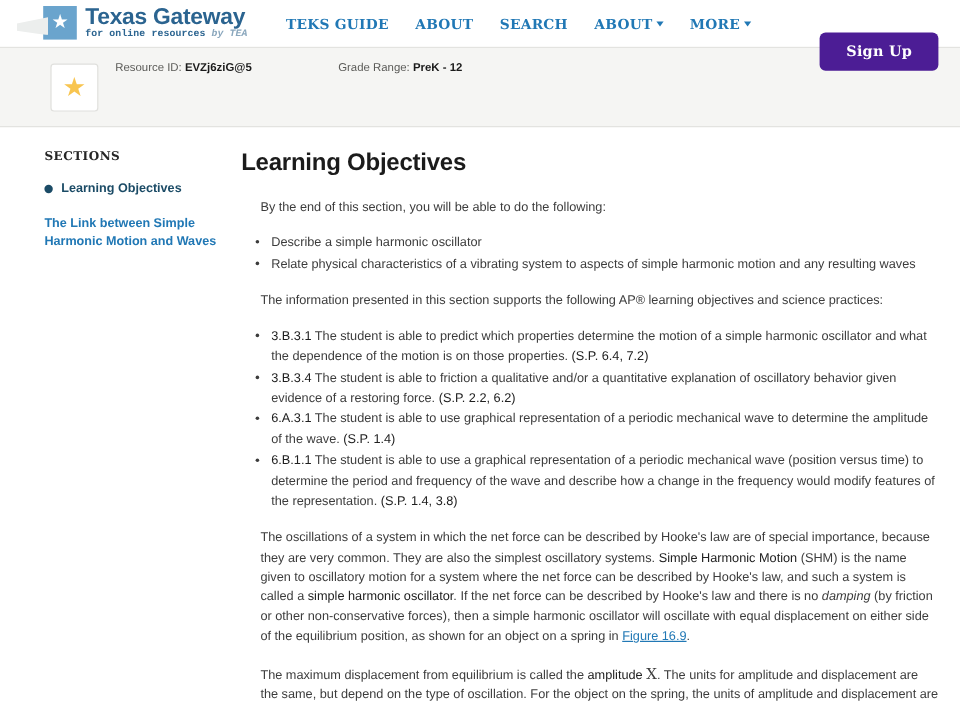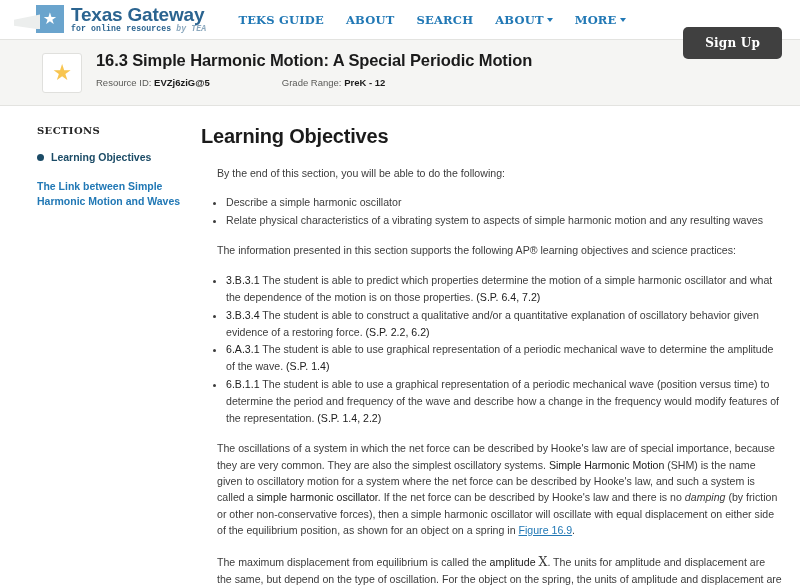--- a/index.html
+++ b/index.html
@@ -90,21 +90,21 @@
   }
   .nav-right {
     position: absolute;
     right: 18px;
     display: flex;
     align-items: center;
     gap: 32px;
     flex-direction: column;
   }
   .signup-btn {
-    background: #404040;
+    background: #4c1d95;
     color: #ffffff;
     font-family: "DejaVu Serif", serif;
     font-weight: bold;
     font-size: 12px;
     border: none;
     border-radius: 5px;
     padding: 9px 22px;
     cursor: pointer;
     letter-spacing: 0.2px;
   }
@@ -248,21 +248,20 @@
     <a class="navlink" href="#">Log in</a>
     <button class="signup-btn">Sign Up</button>
   </div>
 </div>
 
 <div class="titleband">
   <div class="star-box">
     <span class="star-glyph">★</span>
   </div>
   <div class="title-texts">
-    <div class="res-title">16.3 Simple Harmonic Motion: A Special Periodic Motion</div>
     <div class="meta-row">
       <span class="meta-item"><span>Resource ID:</span> <b>EVZj6ziG@5</b></span>
       <span class="meta-item"><span>Grade Range:</span> <b>PreK - 12</b></span>
     </div>
   </div>
 </div>
 
 <div class="page">
 
   <div class="sidebar">
@@ -283,22 +282,22 @@
 
     <ul class="body-list">
       <li>Describe a simple harmonic oscillator</li>
       <li>Relate physical characteristics of a vibrating system to aspects of simple harmonic motion and any resulting waves</li>
     </ul>
 
     <p class="body">The information presented in this section supports the following AP® learning objectives and science practices:</p>
 
     <ul class="body-list">
       <li><b class="em">3.B.3.1</b><span> The student is able to predict which properties determine the motion of a simple harmonic oscillator and what the dependence of the motion is on those properties. </span><b class="em">(S.P. 6.4, 7.2)</b></li>
-      <li><b class="em">3.B.3.4</b><span> The student is able to construct a qualitative and/or a quantitative explanation of oscillatory behavior given evidence of a restoring force. </span><b class="em">(S.P. 2.2, 6.2)</b></li>
+      <li><b class="em">3.B.3.4</b><span> The student is able to friction a qualitative and/or a quantitative explanation of oscillatory behavior given evidence of a restoring force. </span><b class="em">(S.P. 2.2, 6.2)</b></li>
       <li><b class="em">6.A.3.1</b><span> The student is able to use graphical representation of a periodic mechanical wave to determine the amplitude of the wave. </span><b class="em">(S.P. 1.4)</b></li>
-      <li><b class="em">6.B.1.1</b><span> The student is able to use a graphical representation of a periodic mechanical wave (position versus time) to determine the period and frequency of the wave and describe how a change in the frequency would modify features of the representation. </span><b class="em">(S.P. 1.4, 2.2)</b></li>
+      <li><b class="em">6.B.1.1</b><span> The student is able to use a graphical representation of a periodic mechanical wave (position versus time) to determine the period and frequency of the wave and describe how a change in the frequency would modify features of the representation. </span><b class="em">(S.P. 1.4, 3.8)</b></li>
     </ul>
 
     <p class="body"><span>The oscillations of a system in which the net force can be described by Hooke's law are of special importance, because they are very common. They are also the simplest oscillatory systems. </span><b class="em">Simple Harmonic Motion</b><span> (SHM) is the name given to oscillatory motion for a system where the net force can be described by Hooke's law, and such a system is called a </span><b class="em">simple harmonic oscillator</b><span>. If the net force can be described by Hooke's law and there is no </span><i class="it">damping</i><span> (by friction or other non-conservative forces), then a simple harmonic oscillator will oscillate with equal displacement on either side of the equilibrium position, as shown for an object on a spring in </span><a class="inline-link" href="#">Figure 16.9</a><span>.</span></p>
 
     <p class="body"><span>The maximum displacement from equilibrium is called the </span><b class="em">amplitude</b> <span class="mathvar">X</span><span>. The units for amplitude and displacement are the same, but depend on the type of oscillation. For the object on the spring, the units of amplitude and displacement are meters; whereas for sound oscillations, they have units of pressure (and other types of oscillations have other units). Because amplitude is the maximum displacement, it is related to the</span></p>
   </div>
 </div>
 
 </body></html>

